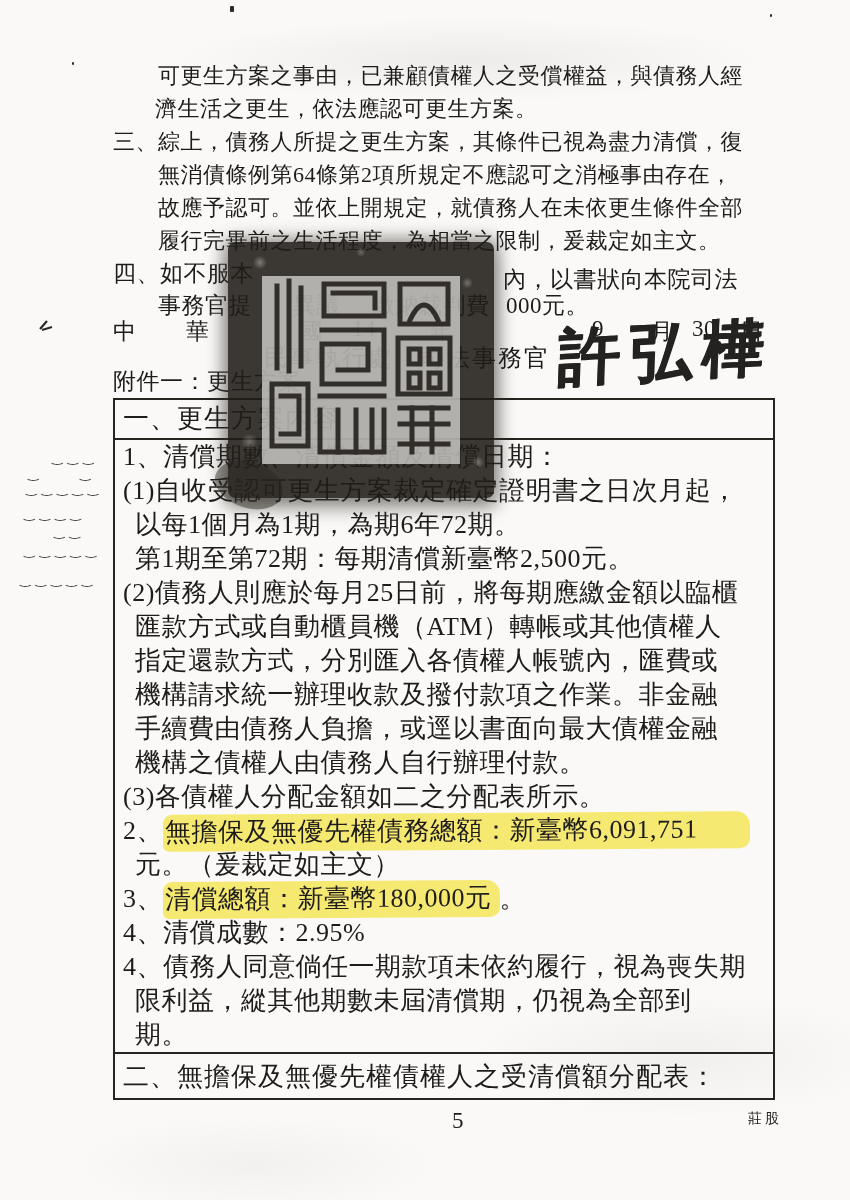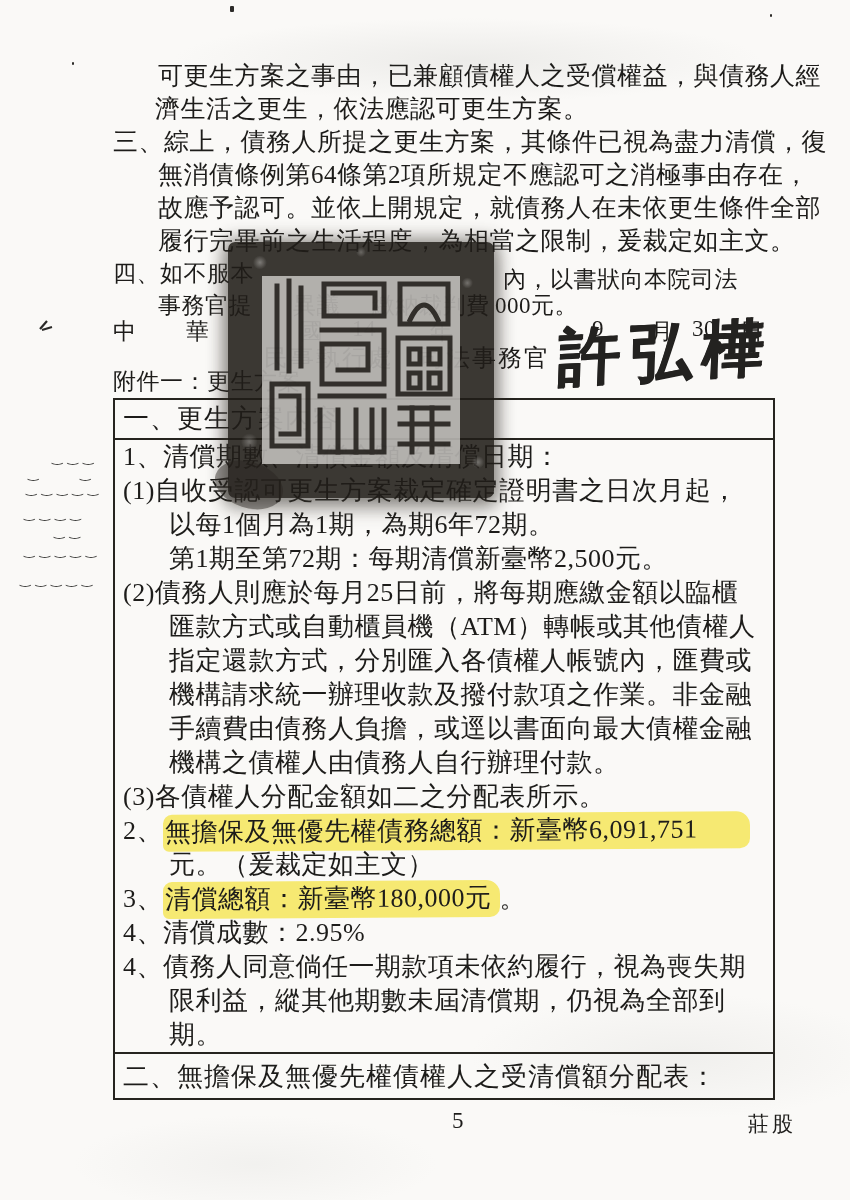--- a/index.html
+++ b/index.html
@@ -7,21 +7,21 @@
   .page{
     position:relative;width:850px;height:1200px;margin:0 auto;overflow:hidden;
     background:
       radial-gradient(ellipse 420px 60px at 55% 5%, rgba(205,205,202,.30), transparent 70%),
       radial-gradient(ellipse 300px 90px at 80% 88%, rgba(210,210,207,.25), transparent 70%),
       radial-gradient(ellipse 260px 70px at 30% 97%, rgba(212,212,209,.22), transparent 70%),
       #faf9f7;
     font-family:"Liberation Serif","DejaVu Serif",serif;
     color:#1d1c1a;
   }
-  .ln{position:absolute;font-size:25px;line-height:28px;white-space:nowrap;letter-spacing:.5px;}
+  .ln{position:absolute;font-size:22px;line-height:28px;white-space:nowrap;letter-spacing:.5px;}
   .frag{position:absolute;font-size:23px;white-space:nowrap;letter-spacing:.5px;}
   .under{z-index:1;}
   
   .stamp{position:absolute;left:228px;top:242px;width:266px;height:256px;z-index:5;}
   .stamp-ring{
     position:absolute;left:0;top:0;right:0;bottom:0;
     background:rgba(32,28,24,.88);border-radius:7px;
     box-shadow:0 0 16px 5px rgba(55,50,45,.45), 0 10px 18px 2px rgba(60,55,50,.30);
   }
   .stamp-ring::before{content:"";position:absolute;left:-14px;bottom:-10px;width:70px;height:46px;
@@ -36,33 +36,33 @@
   .stamp-core{position:absolute;left:34px;top:34px;right:34px;bottom:34px;background:rgba(251,250,247,.62);}
   .stamp-glyphs{position:absolute;left:34px;top:34px;width:198px;height:188px;}
   
   .plan-table{position:absolute;left:113px;top:398px;width:662px;height:702px;
     border:2px solid #26241f;box-sizing:border-box;z-index:2;background:transparent;}
   .tbl-header{height:38px;border-bottom:2px solid #26241f;font-size:26px;line-height:38px;
     padding-left:8px;letter-spacing:1px;white-space:nowrap;}
   .tbl-body{height:612px;}
   .trow{height:34px;line-height:34px;font-size:26px;letter-spacing:.5px;white-space:nowrap;}
   .i0{padding-left:8px;}
-  .i1{padding-left:54px;}
+  .i1{padding-left:20px;}
   .hl{display:inline-block;background:rgba(243,226,50,.68);border-radius:9px 14px 10px 6px;
     padding:1px 8px 2px 2px;margin:-1px 0;transform:skewY(-.35deg);}
   .hl:empty,.post:empty,.pre:empty{display:none;}
   .hl-long{padding-right:52px;}
   .tbl-footer{border-top:2px solid #26241f;height:44px;font-size:26px;line-height:46px;
     padding-left:8px;letter-spacing:1px;white-space:nowrap;font-family:Liberation Serif, serif;}
   
   .signature{position:absolute;left:558px;top:310px;font-size:62px;font-weight:bold;
     letter-spacing:10px;color:#232220;transform:rotate(-3deg) skewX(-5deg);z-index:6;
     text-shadow:1px 0 0 #232220,0 1px 0 #232220;white-space:nowrap;}
   .page-number{position:absolute;left:452px;top:1108px;font-size:23px;}
-  .clerk{position:absolute;left:748px;top:1110px;font-size:21px;letter-spacing:3px;white-space:nowrap;}
+  .clerk{position:absolute;left:748px;top:1110px;font-size:14px;letter-spacing:3px;white-space:nowrap;}
   
   .scribble{position:absolute;font-family:"DejaVu Sans",sans-serif;font-size:13px;color:#3a3a38;
     letter-spacing:5px;white-space:pre;z-index:3;}
   .pen-mark{position:absolute;left:38px;top:318px;z-index:3;}
   .speck{position:absolute;background:#2c2b29;border-radius:1px;}
 </style>
 </head>
 <body>
 
 <div class="page">
@@ -72,21 +72,21 @@
   <div class="ln under" style="top:128px;left:113px">三、綜上，債務人所提之更生方案，其條件已視為盡力清償，復</div>
   <div class="ln under" style="top:161px;left:158px">無消債條例第64條第2項所規定不應認可之消極事由存在，</div>
   <div class="ln under" style="top:194px;left:158px">故應予認可。並依上開規定，就債務人在未依更生條件全部</div>
   <div class="ln under" style="top:227px;left:158px">履行完畢前之生活程度，為相當之限制，爰裁定如主文。</div>
 
   <span class="frag under" style="top:258px;left:113px">四、如不服本</span>
   <span class="frag under" style="top:264px;left:503px">內，以書狀向本院司法</span>
   <span class="frag under" style="top:290px;left:158px">事務官提</span>
   <span class="frag under" style="top:290px;left:293px">異議</span>
   <span class="frag under" style="top:290px;left:372px">繳納裁判費</span>
-  <span class="frag under" style="top:290px;left:495px">000元。</span>
+  <span class="frag under" style="top:290px;left:506px">000元。</span>
 
   <span class="frag under" style="top:316px;left:113px">中</span>
   <span class="frag under" style="top:316px;left:186px">華</span>
   <span class="frag under" style="top:316px;left:300px">國</span>
   <span class="frag under" style="top:316px;left:352px">14</span>
   <span class="frag under" style="top:316px;left:430px">年</span>
   <span class="frag under" style="top:316px;left:592px">9</span>
   <span class="frag under" style="top:316px;left:650px">月</span>
   <span class="frag under" style="top:316px;left:692px">30</span>
   <span class="frag under" style="top:316px;left:740px">日</span>

